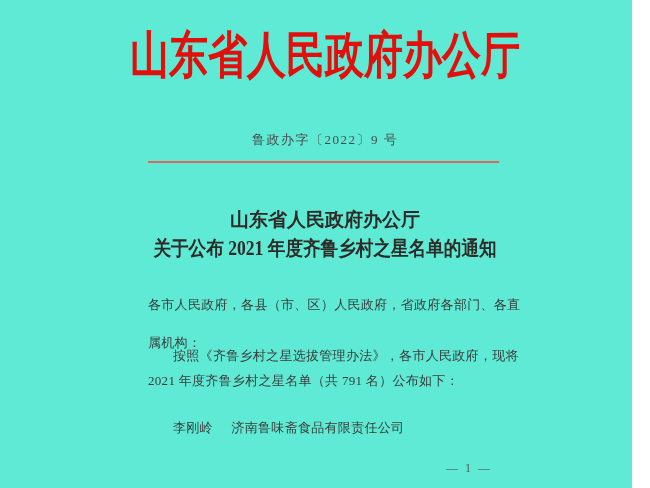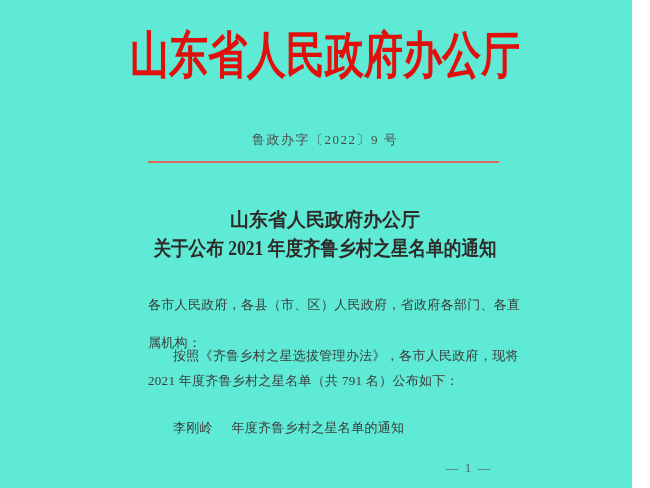--- a/index.html
+++ b/index.html
@@ -127,19 +127,19 @@
 
   <div class="body-line sal2">属机构：</div>
 
   <div class="body-line indent par1">按照《齐鲁乡村之星选拔管理办法》，各市人民政府，现将</div>
 
   <div class="body-line par2">2021 年度齐鲁乡村之星名单（共 791 名）公布如下：</div>
 
 
   <div class="body-line indent row2 awardee-row">
     <span class="name">李刚岭</span>
-    <span class="org">年度齐鲁乡村之星名单的通知</span>
+    <span class="org">济南鲁味斋食品有限责任公司</span>
   </div>
 
 
   <div class="page-number">— 1 —</div>
 
 </div>
 
 </body></html>

